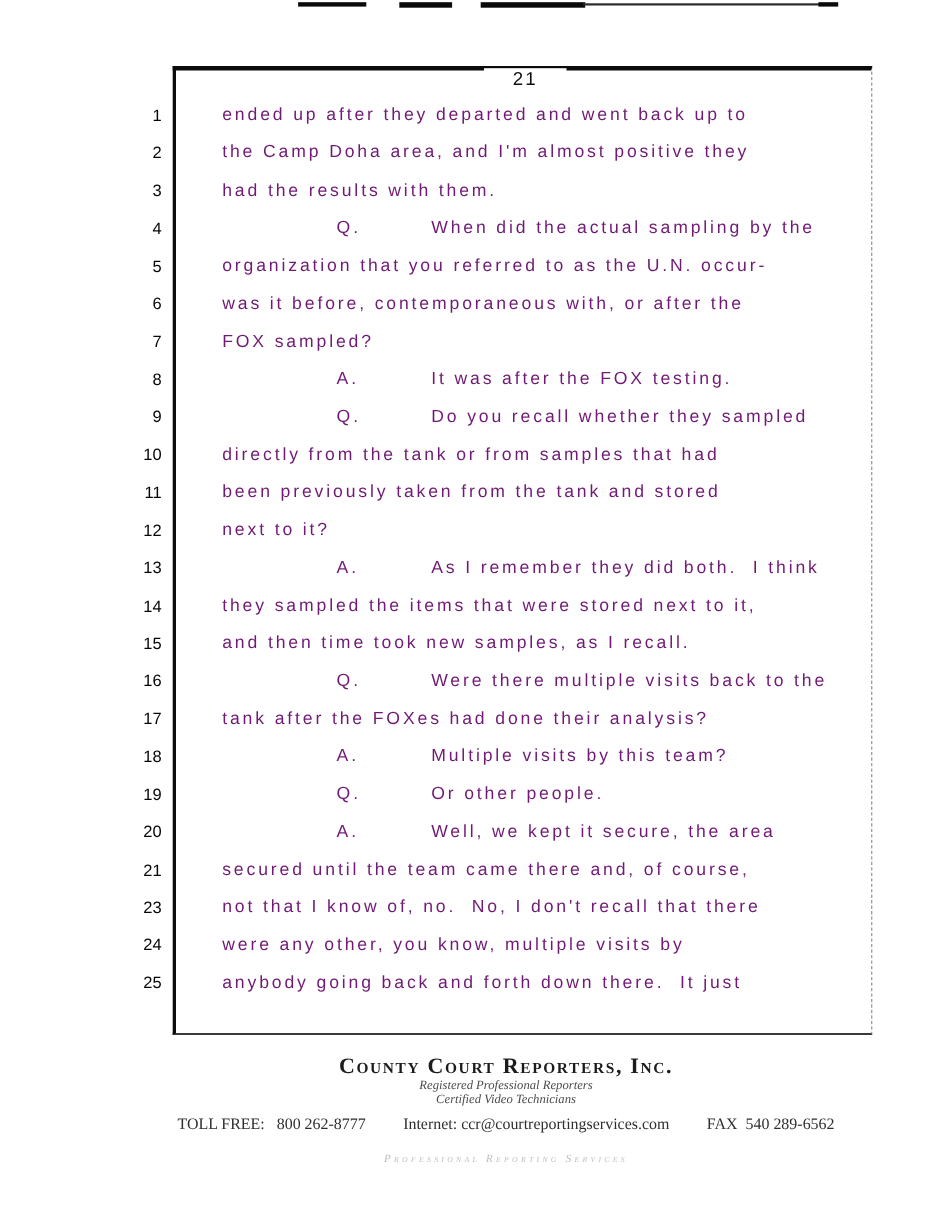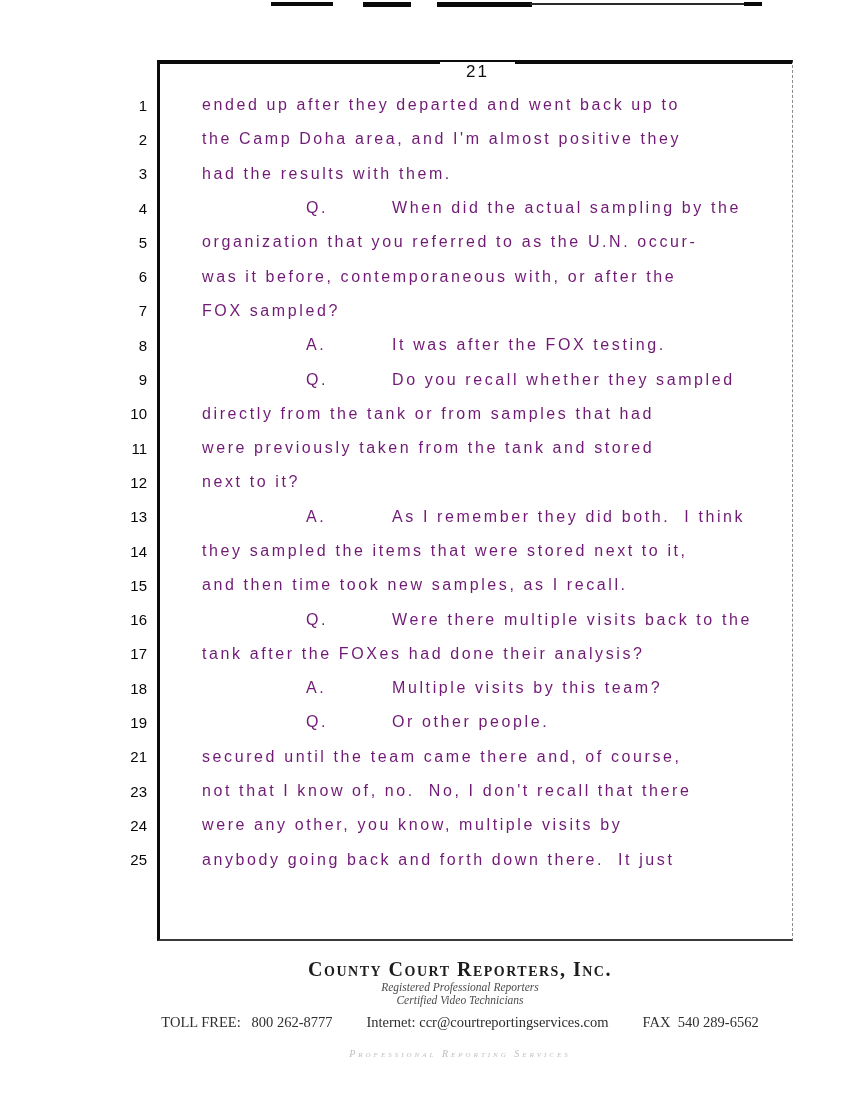--- a/index.html
+++ b/index.html
@@ -185,21 +185,21 @@
     <span class="line-text"><span class="speaker">Q.</span>Do you recall whether they sampled</span>
   </div>
 
   <div class="line">
     <span class="line-num">10</span>
     <span class="line-text">directly from the tank or from samples that had</span>
   </div>
 
   <div class="line">
     <span class="line-num">11</span>
-    <span class="line-text">were previously taken from the tank and stored</span>
+    <span class="line-text">been previously taken from the tank and stored</span>
   </div>
 
   <div class="line">
     <span class="line-num">12</span>
     <span class="line-text">next to it?</span>
   </div>
 
   <div class="line">
     <span class="line-num">13</span>
     <span class="line-text"><span class="speaker">A.</span>As I remember they did both.  I think</span>
@@ -228,20 +228,24 @@
   <div class="line">
     <span class="line-num">18</span>
     <span class="line-text"><span class="speaker">A.</span>Multiple visits by this team?</span>
   </div>
 
   <div class="line">
     <span class="line-num">19</span>
     <span class="line-text"><span class="speaker">Q.</span>Or other people.</span>
   </div>
 
+  <div class="line">
+    <span class="line-num">20</span>
+    <span class="line-text"><span class="speaker">A.</span>Well, we kept it secure, the area</span>
+  </div>
 
   <div class="line">
     <span class="line-num">21</span>
     <span class="line-text">secured until the team came there and, of course,</span>
   </div>
 
 
   <div class="line">
     <span class="line-num">23</span>
     <span class="line-text">not that I know of, no.  No, I don't recall that there</span>

